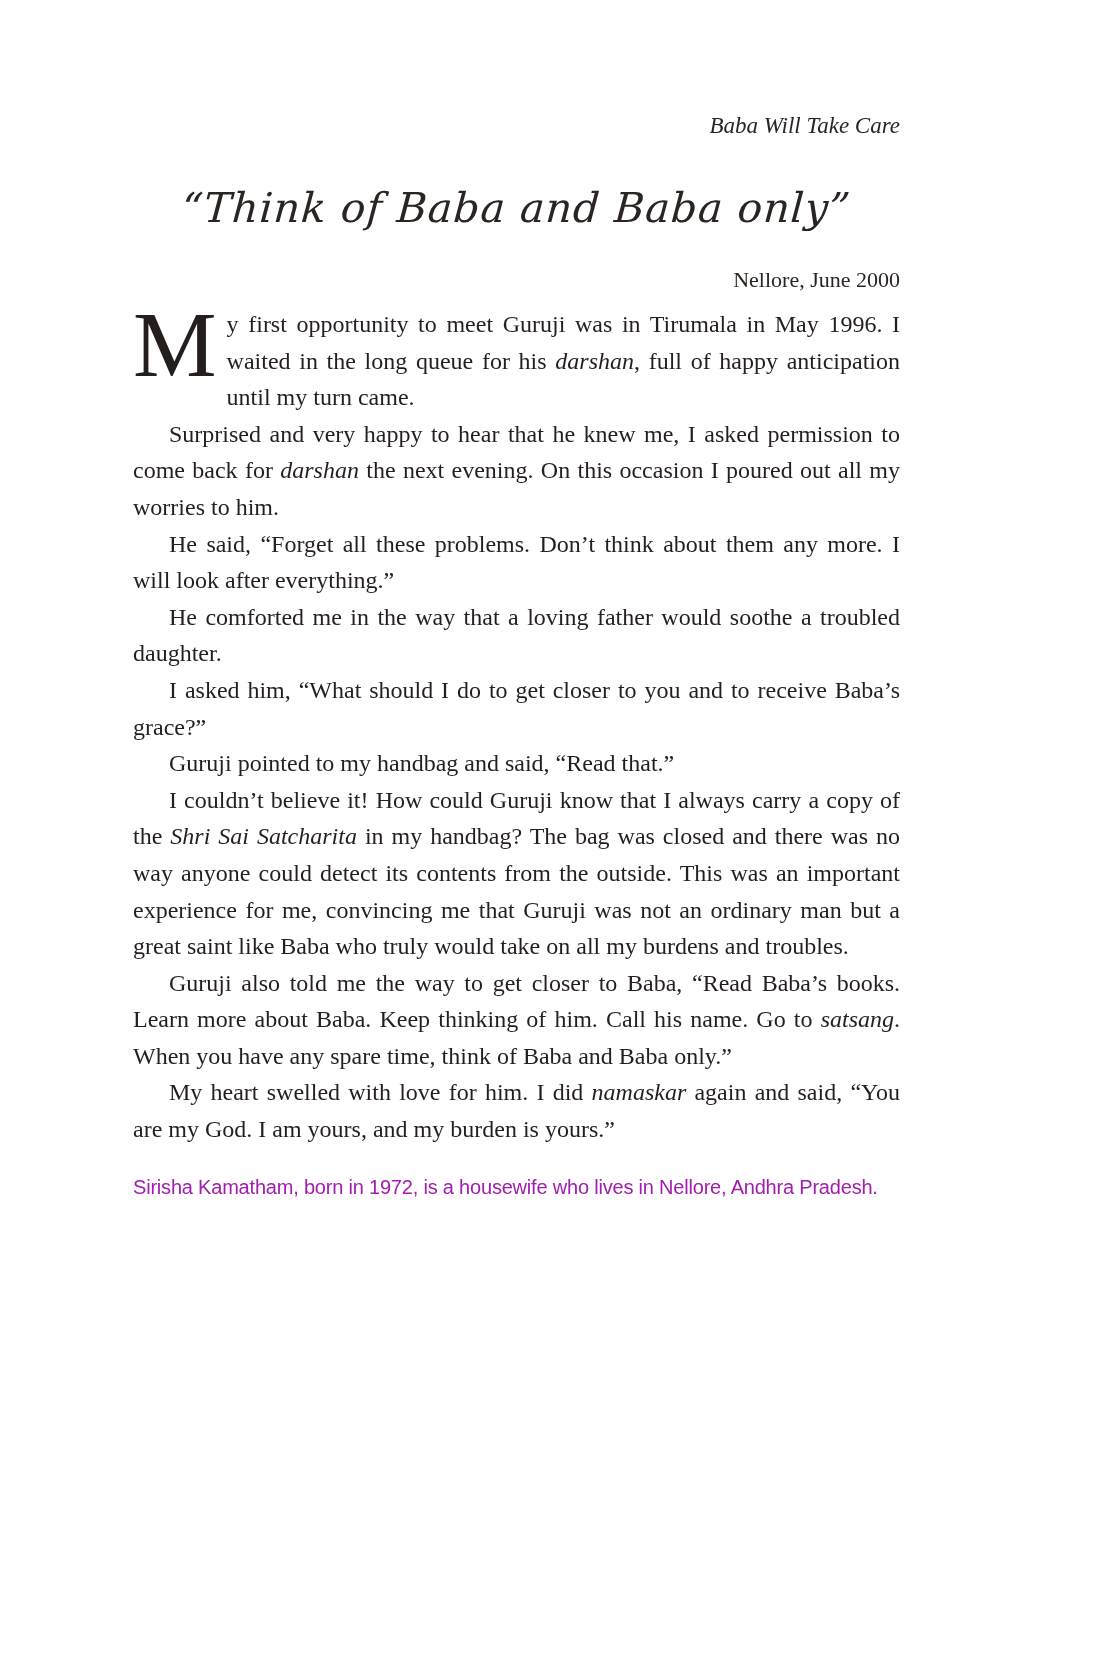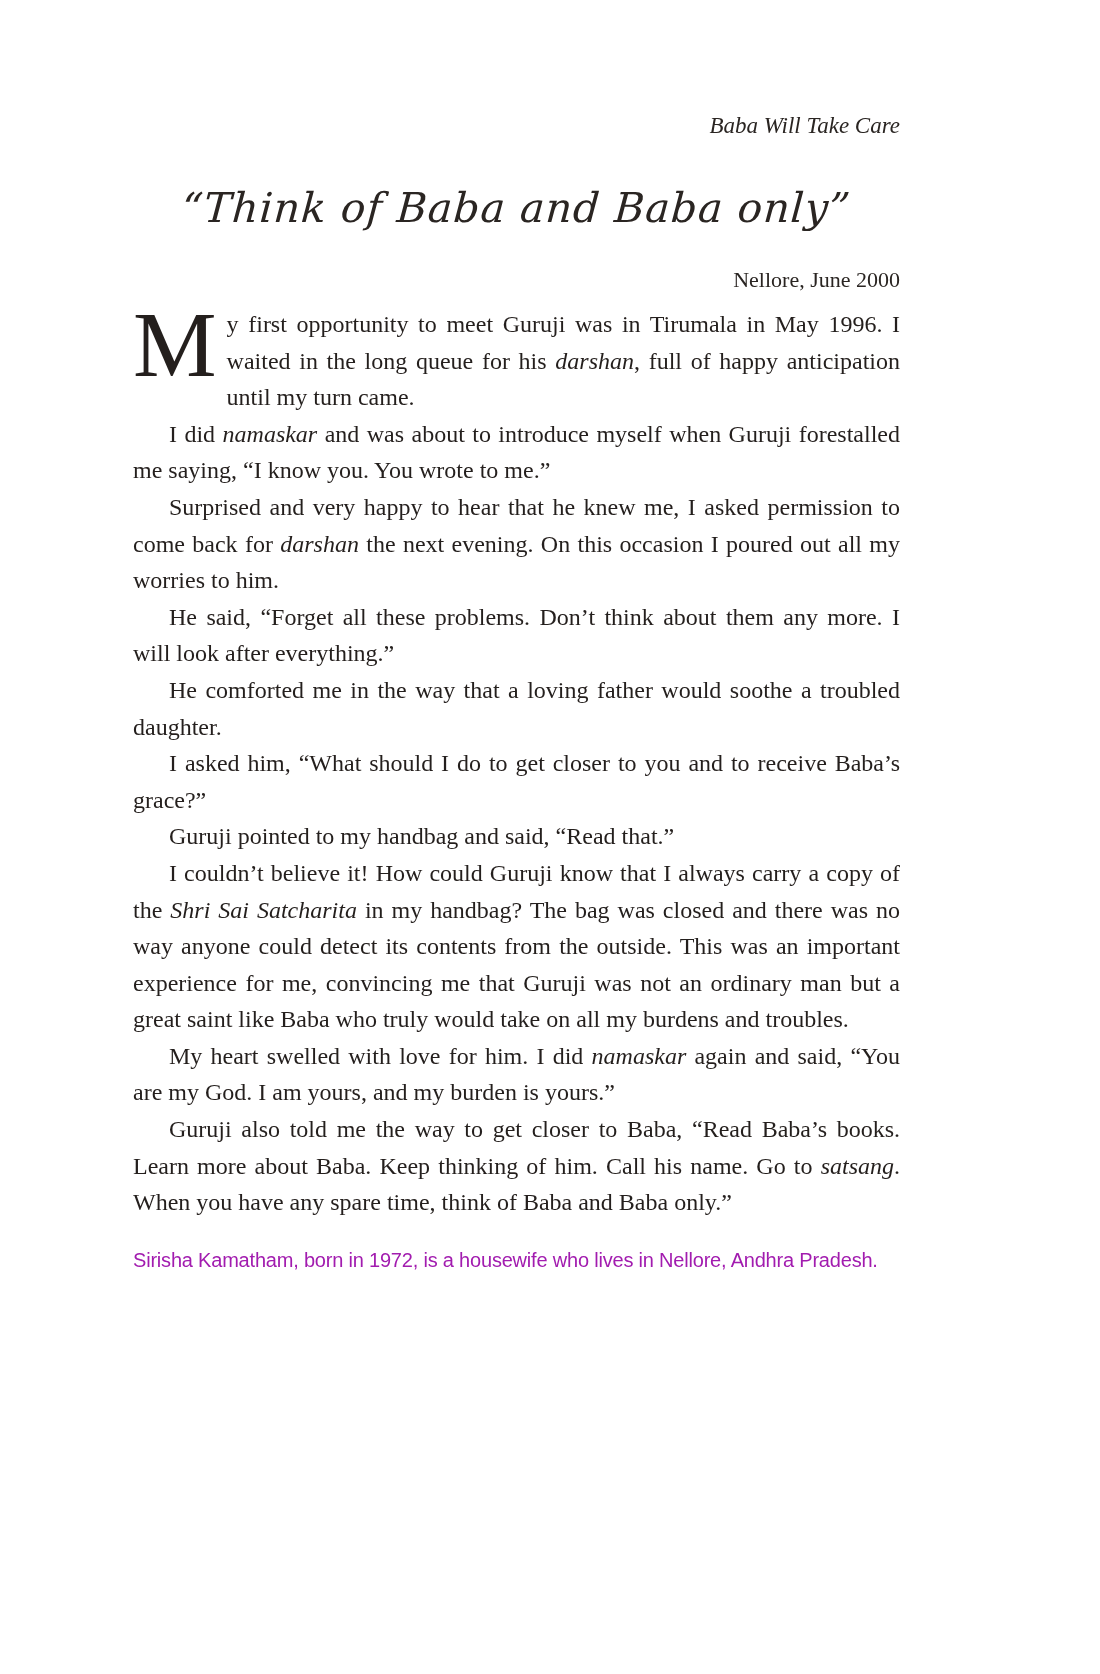--- a/index.html
+++ b/index.html
@@ -88,27 +88,26 @@
 
 <div class="page">
   <div class="running-header">Baba Will Take Care</div>
 
   <h1 class="chapter-title">“Think of Baba and Baba only”</h1>
 
   <div class="dateline">Nellore, June 2000</div>
 
   <div class="body-text">
       <p class="para first"><span class="dropcap">M</span><span>y first opportunity to meet Guruji was in Tirumala in May 1996. I waited in the long queue for his </span><em>darshan</em><span>, full of happy anticipation until my turn came.</span></p>
-      <p class="para"><span>I did </span><em>namaskar</em><span> and was about to introduce myself when Guruji forestalled me saying, “I know you. You wrote to me.”</span></p>
       <p class="para"><span>Surprised and very happy to hear that he knew me, I asked permission to come back for </span><em>darshan</em><span> the next evening. On this occasion I poured out all my worries to him.</span></p>
       <p class="para"><span>He said, “Forget all these problems. Don’t think about them any more. I will look after everything.”</span></p>
       <p class="para"><span>He comforted me in the way that a loving father would soothe a troubled daughter.</span></p>
       <p class="para"><span>I asked him, “What should I do to get closer to you and to receive Baba’s grace?”</span></p>
       <p class="para"><span>Guruji pointed to my handbag and said, “Read that.”</span></p>
       <p class="para"><span>I couldn’t believe it! How could Guruji know that I always carry a copy of the </span><em>Shri Sai Satcharita</em><span> in my handbag? The bag was closed and there was no way anyone could detect its contents from the outside. This was an important experience for me, convincing me that Guruji was not an ordinary man but a great saint like Baba who truly would take on all my burdens and troubles.</span></p>
+      <p class="para"><span>Guruji also told me the way to get closer to Baba, “Read Baba’s books. Learn more about Baba. Keep thinking of him. Call his name. Go to </span><em>satsang</em><span>. When you have any spare time, think of Baba and Baba only.”</span></p>
       <p class="para"><span>My heart swelled with love for him. I did </span><em>namaskar</em><span> again and said, “You are my God. I am yours, and my burden is yours.”</span></p>
-      <p class="para"><span>Guruji also told me the way to get closer to Baba, “Read Baba’s books. Learn more about Baba. Keep thinking of him. Call his name. Go to </span><em>satsang</em><span>. When you have any spare time, think of Baba and Baba only.”</span></p>
     </div>
 
   <div class="footer-note">Sirisha Kamatham, born in 1972, is a housewife who lives in Nellore, Andhra Pradesh.</div>
 
   <div class="page-number">107</div>
 </div>
 
 </body></html>

